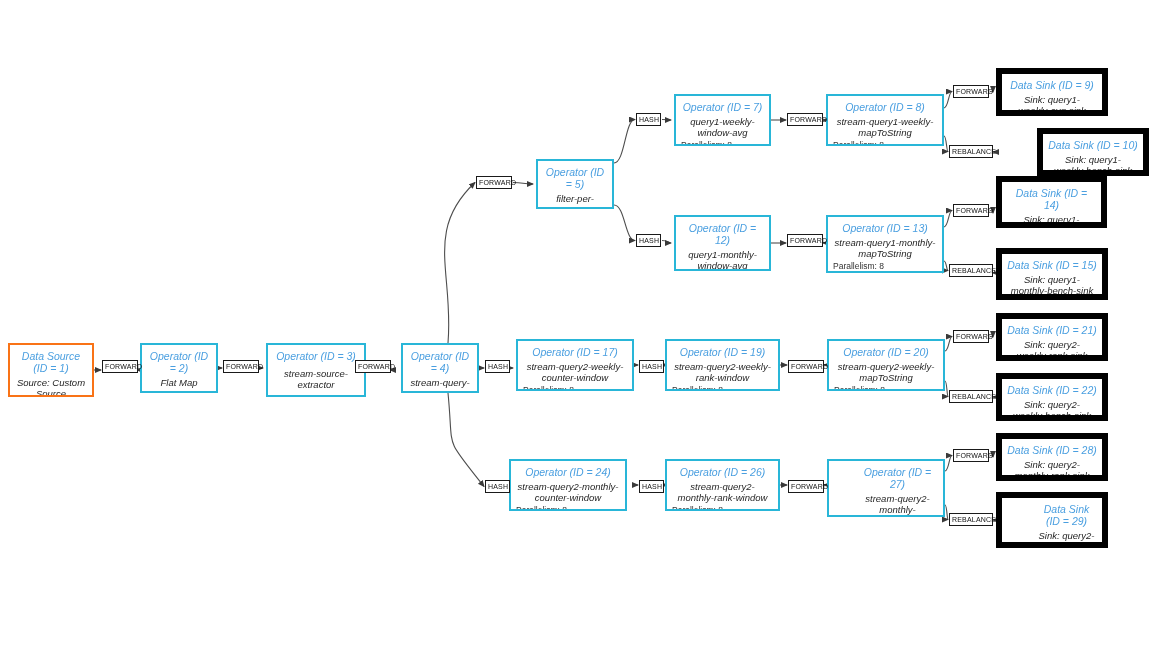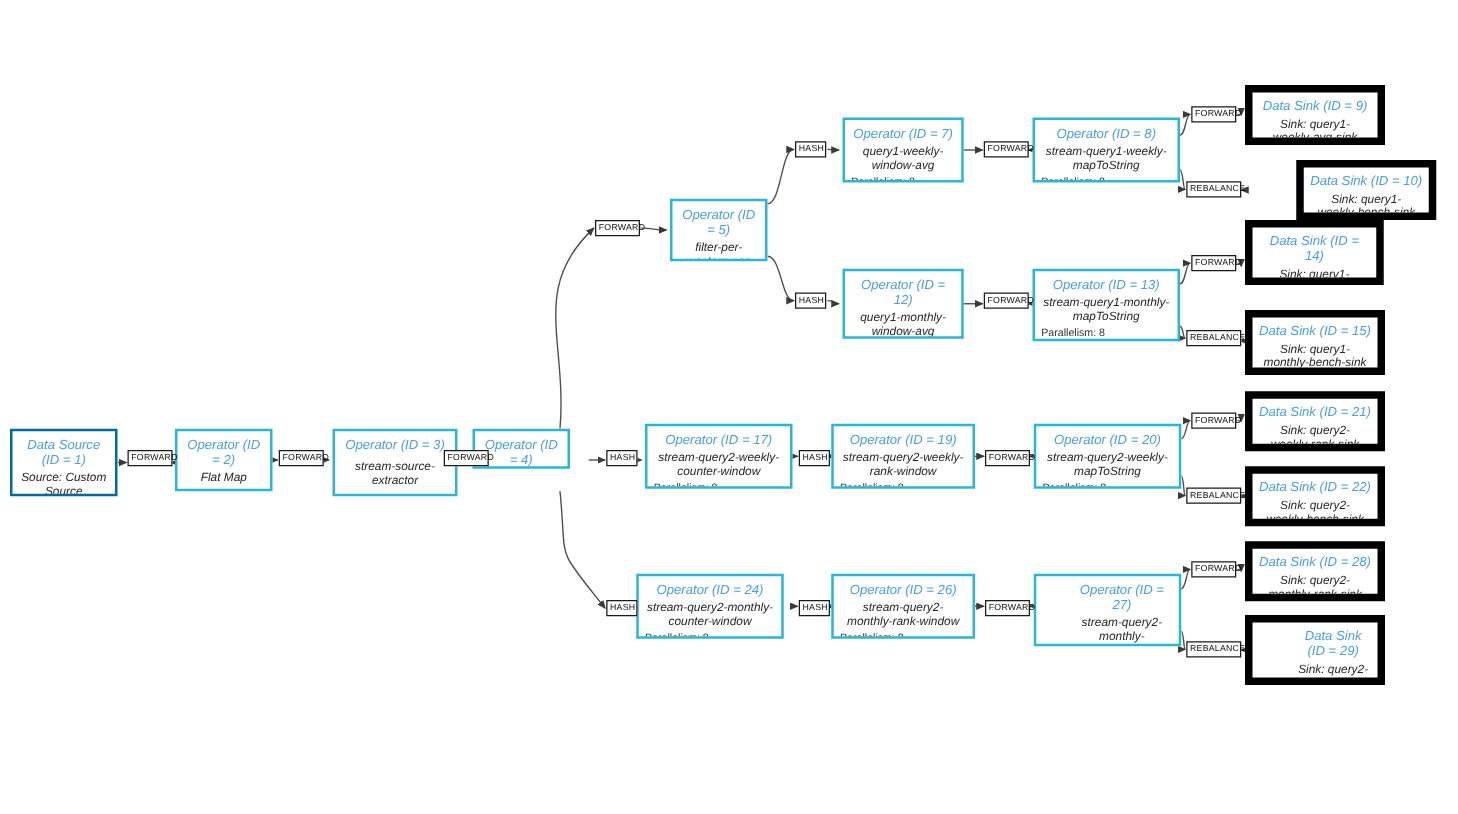--- a/index.html
+++ b/index.html
@@ -24,21 +24,21 @@
     position:absolute;
     box-sizing:border-box;
     background:#ffffff;
     overflow:hidden;
     display:flex;
     flex-direction:column;
     align-items:stretch;
     padding:5px 5px 3px 5px;
   }
   .node.operator{ border:2px solid #29b6d8;justify-content:space-between; }
-  .node.source{ border:2px solid #0369a1; }
+  .node.source{ border:2px solid #f97316; }
   .node.sink{ border:6px solid #000000; }
 
   .node .title{
     color:#4a9fe0;
     font-style:italic;
     font-size:10.5px;
     text-align:center;
     line-height:12px;
     margin-bottom:3px;
     white-space:normal;
@@ -143,21 +143,21 @@
       </div>
       <div class="node operator" style="left: 140px; top: 343px; width: 78px; height: 50px;">
         <div class="title">Operator (ID = 2)</div>
         <div class="desc">Flat Map</div>
         <div class="par">Parallelism: 8</div>
       </div>
       <div class="node operator" style="left: 266px; top: 343px; width: 100px; height: 54px;">
         <div class="title">Operator (ID = 3)</div>
         <div class="desc">stream-source-extractor</div>
       </div>
-      <div class="node operator" style="left: 378px; top: 343px; width: 78px; height: 32px;">
+      <div class="node operator" style="left: 401px; top: 343px; width: 78px; height: 50px;">
         <div class="title">Operator (ID = 4)</div>
         <div class="desc">stream-query-parser</div>
       </div>
       <div class="node operator" style="left: 536px; top: 159px; width: 78px; height: 50px;">
         <div class="title">Operator (ID = 5)</div>
         <div class="desc">filter-per-western-sea</div>
       </div>
       <div class="node operator" style="left: 674px; top: 94px; width: 97px; height: 52px;">
         <div class="title">Operator (ID = 7)</div>
         <div class="desc">query1-weekly-window-avg</div>

